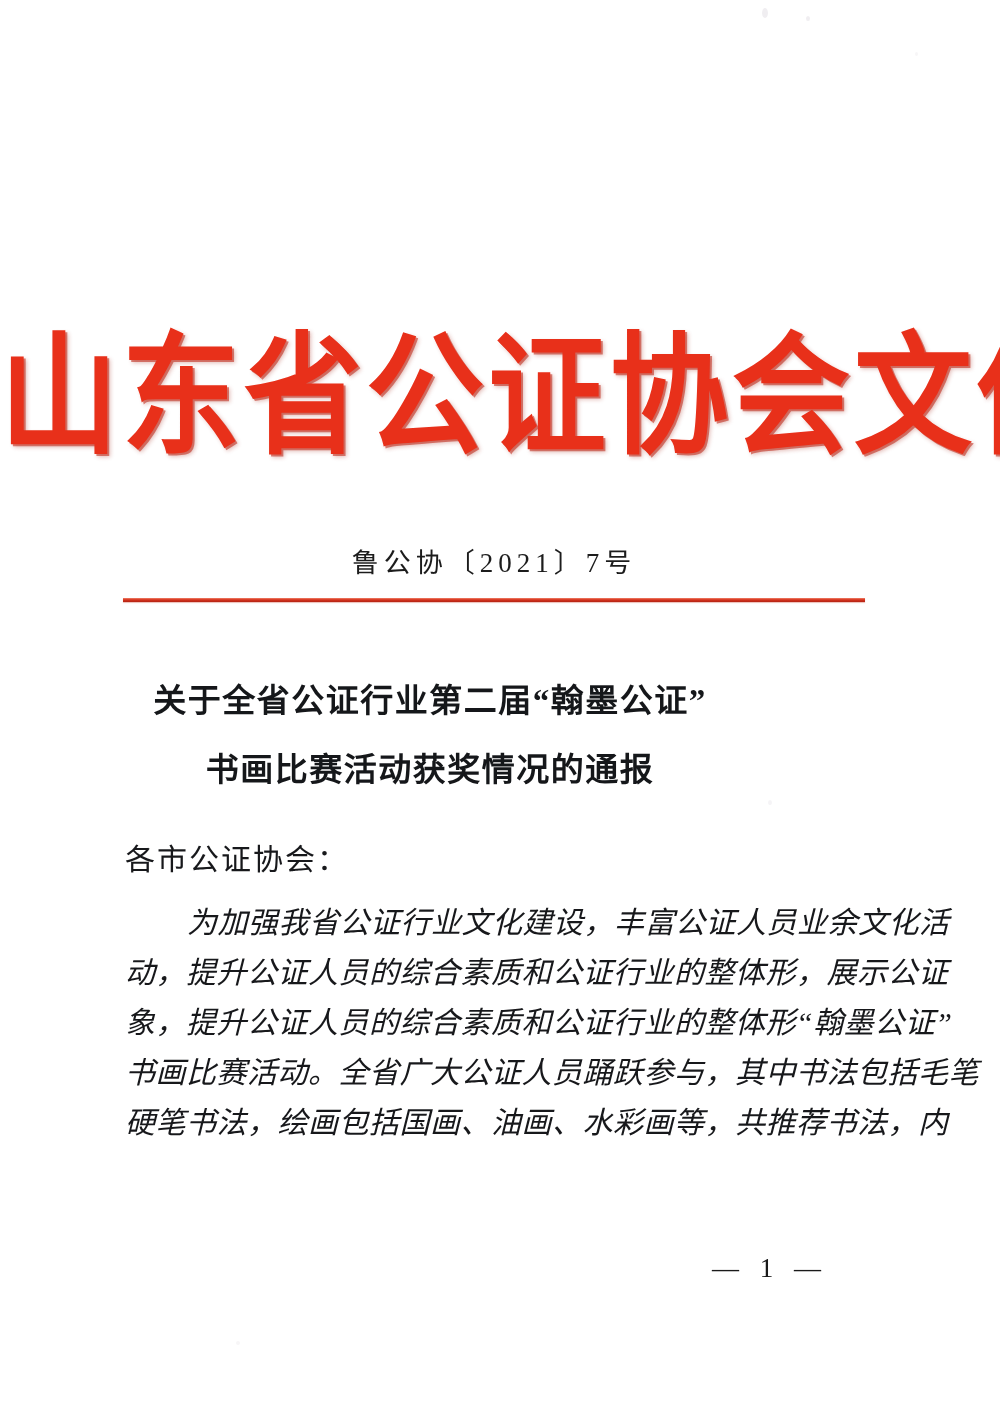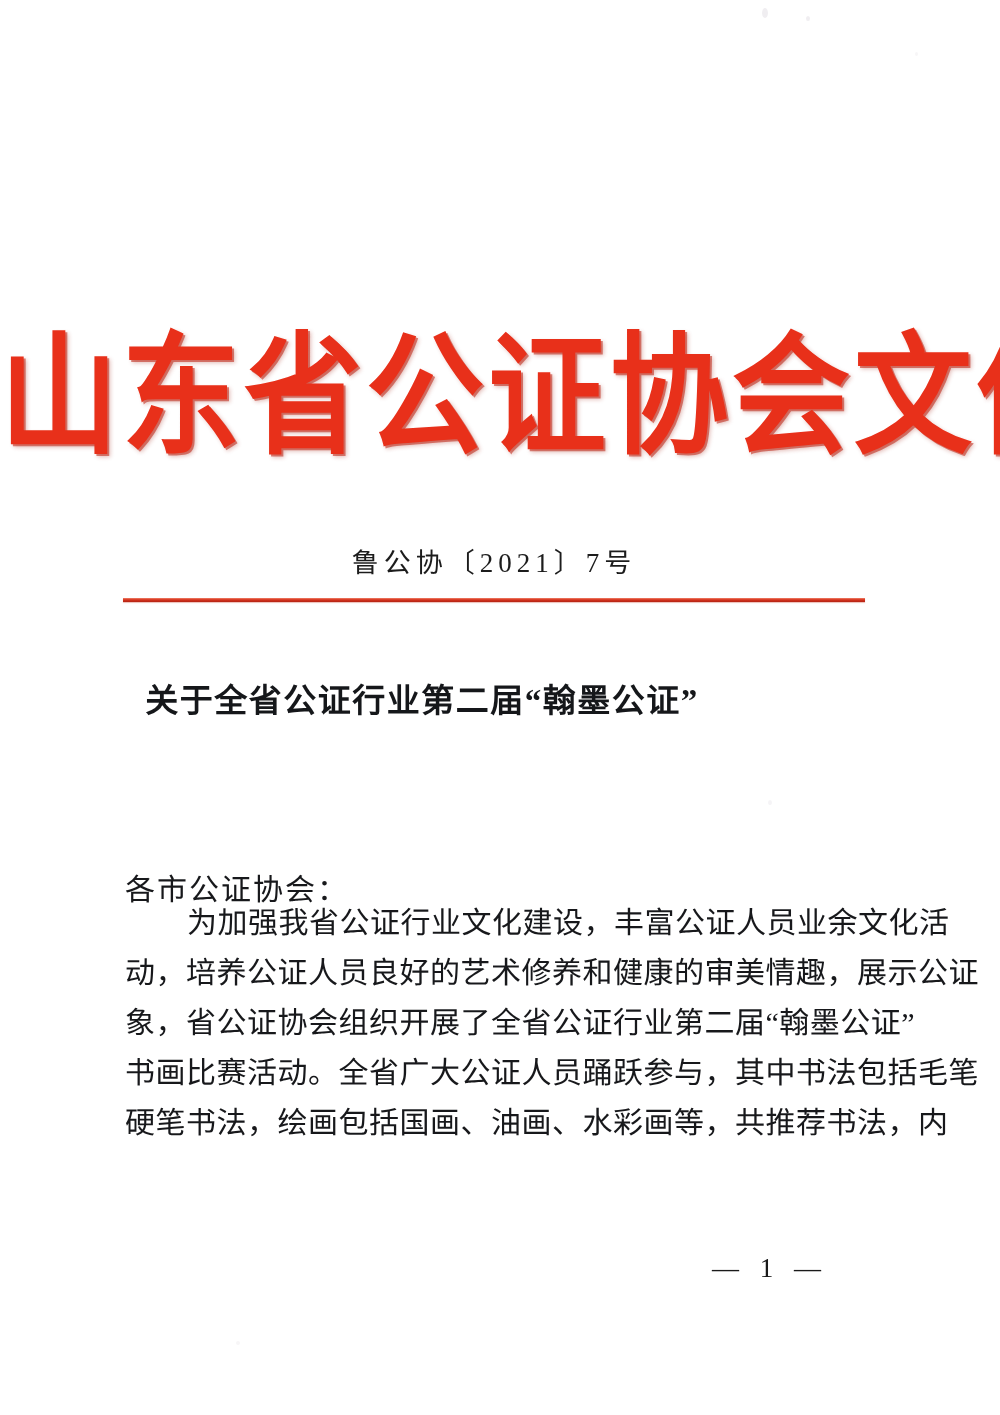--- a/index.html
+++ b/index.html
@@ -78,21 +78,21 @@
       to bottom,
       #f0816a 0%,
       #d6321c 45%,
       #b32414 100%);
     box-shadow: 0 1px 1px rgba(200, 70, 50, 0.35);
   }
 
   
   .headline {
     position: absolute;
-    left: 4px;
+    left: 12px;
     top: 667px;
     width: 836px;
     text-align: center;
   }
 
   .headline-line {
     font-family: "Liberation Serif", "DejaVu Serif", serif;
     font-size: 33px;
     font-weight: 700;
     letter-spacing: 1.5px;
@@ -103,38 +103,38 @@
 
   
   .salutation {
     position: absolute;
     left: 125px;
     top: 835px;
     font-size: 30px;
     letter-spacing: 2px;
     color: #17181b;
     white-space: nowrap;
-    margin-top: 30px;
   }
 
   .body-block {
     position: absolute;
     left: 125px;
     top: 898px;
     width: 752px;
   }
 
   .body-line {
     font-size: 30px;
     color: #17181b;
     line-height: 50px;
     height: 50px;
     letter-spacing: 0.5px;
     white-space: nowrap;
     text-align: justify;
+    font-style: italic;
   }
 
   .body-line.indented {
     text-indent: 62px;
   }
 
   
   .page-number {
     position: absolute;
     left: 0;
@@ -163,27 +163,28 @@
   <div class="masthead">
     <span class="masthead-title">山东省公证协会文件</span>
   </div>
 
   <div class="doc-number">鲁公协〔2021〕7号</div>
 
   <div class="red-rule"></div>
 
   <div class="headline">
     <div class="headline-line">关于全省公证行业第二届“翰墨公证”</div>
+    <div class="headline-line">书画比赛活动获奖情况的通报</div>
   </div>
 
   <div class="salutation">各市公证协会：</div>
 
   <div class="body-block">
     <div class="body-line indented">为加强我省公证行业文化建设，丰富公证人员业余文化活</div>
-    <div class="body-line">动，培养公证人员良好的艺术修养和健康的审美情趣，展示公证</div>
-    <div class="body-line">象，省公证协会组织开展了全省公证行业第二届“翰墨公证”</div>
+    <div class="body-line">动，提升公证人员的综合素质和公证行业的整体形，展示公证</div>
+    <div class="body-line">象，提升公证人员的综合素质和公证行业的整体形“翰墨公证”</div>
     <div class="body-line">书画比赛活动。全省广大公证人员踊跃参与，其中书法包括毛笔</div>
     <div class="body-line">硬笔书法，绘画包括国画、油画、水彩画等，共推荐书法，内</div>
   </div>
 
   <div class="page-number">— 1 —</div>
 
 </div>
 
 </body></html>

